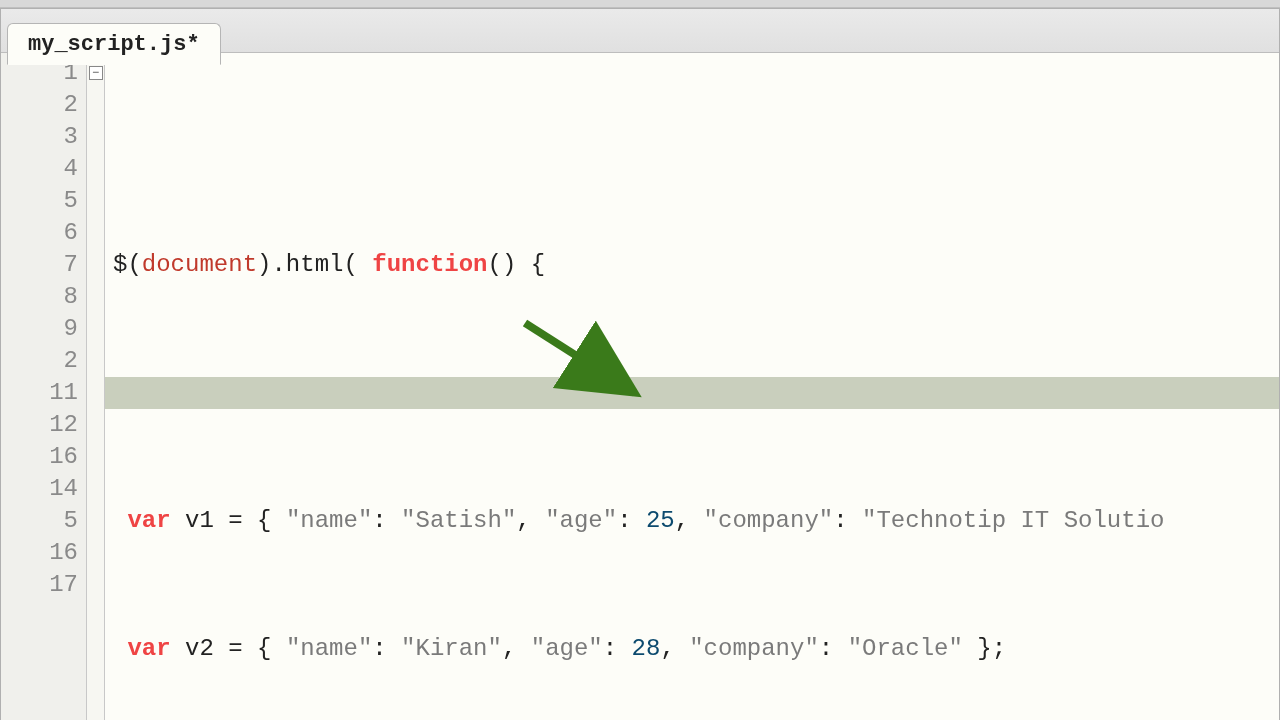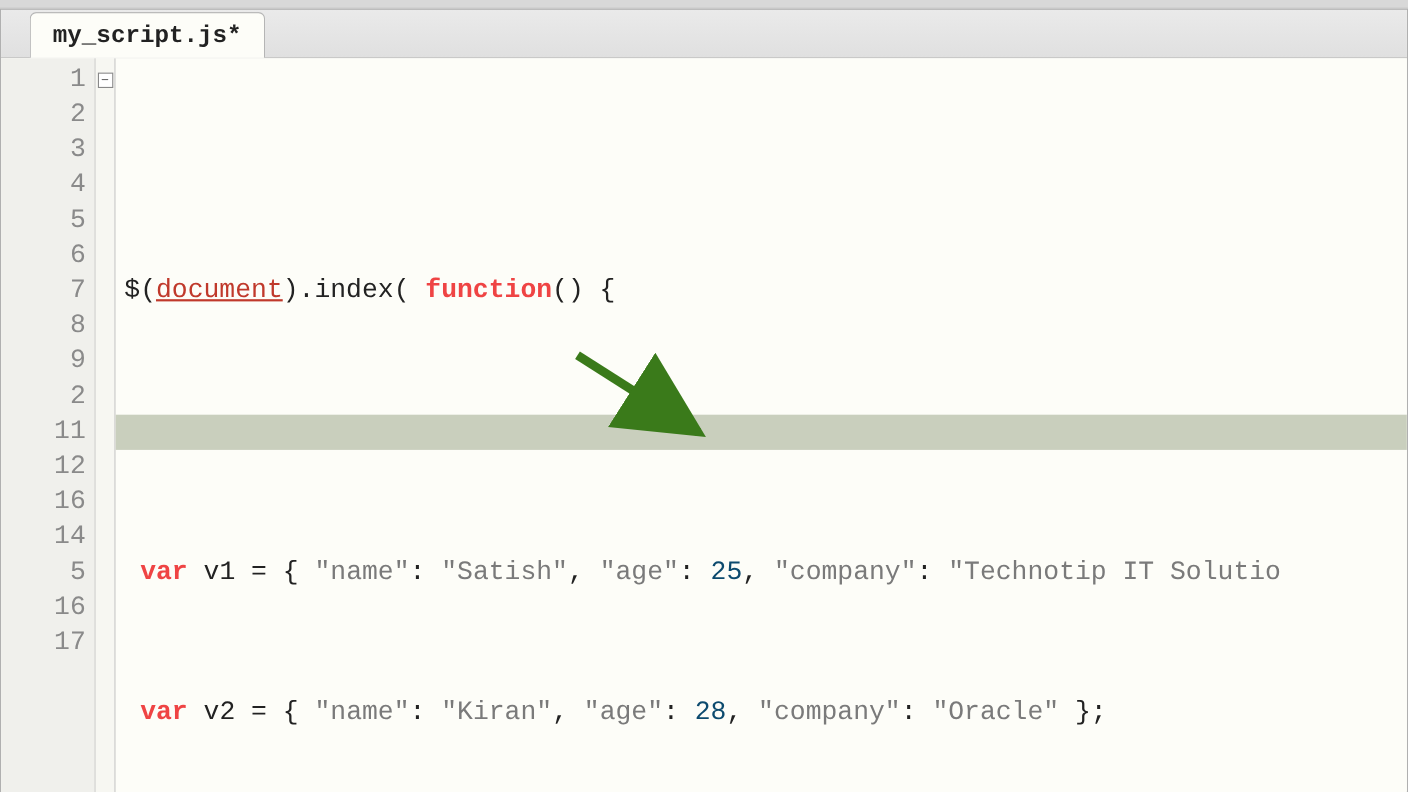--- a/index.html
+++ b/index.html
@@ -1,21 +1,21 @@
 <!DOCTYPE html>
 <html><head>
 <meta charset="utf-8">
 <style>
   * { margin:0; padding:0; box-sizing:border-box; }
   html,body { width:1280px; height:720px; font-family:Consolas,"Courier New",monospace; background:#e8e8e8; overflow:hidden; }
   .chrome-top { height:8px; background:#d8d8d8; border-bottom:1px solid #bfbfbf; }
   .window { border:1px solid #b0b0b0; background:#fdfdf8; height:712px; position:relative; }
   .tabbar { height:44px; display:flex; align-items:flex-end; background:linear-gradient(#eaeaea,#e0e0e0); border-bottom:1px solid #bdbdbd; padding-left:6px; }
   .tab { padding:8px 20px 7px 20px; font-size:22px; color:#444; border:1px solid #b5b5b5; border-bottom:none; border-top-left-radius:6px; border-top-right-radius:6px; margin-right:2px; background:linear-gradient(#f3f3f3,#e0e0e0); position:relative; top:1px; cursor:pointer; }
-  .tab.active { background:#fdfdf8; font-weight:bold; color:#222; border-bottom:1px solid #fdfdf8; top:1px;margin-left:20px; }
+  .tab.active { background:#fdfdf8; font-weight:bold; color:#222; border-bottom:1px solid #fdfdf8; top:13px; }
   .editor { display:flex; height:668px; font-size:24px; line-height:32px; background:#fdfdf8; }
   .gutter { width:86px; background:#f0f0ec; border-right:1px solid #c8c8c8; text-align:right; color:#8a8a8a; padding:4px 8px 0 0; font-size:24px; user-select:none; }
   .gutter div { height:32px; line-height:32px; }
   .foldcol { width:18px; border-right:1px solid #c8c8c8; background:#f7f7f2; padding-top:4px; }
   .fold { display:block; width:14px; height:14px; border:1px solid #888; background:#fff; margin:9px auto 0 auto; position:relative; font-size:12px; line-height:12px; text-align:center; color:#555; cursor:pointer; }
   .code { position:relative; padding:4px 0 0 8px; white-space:pre; overflow:hidden; flex:1; }
   .codeline { height:32px; line-height:32px; }
   .hl { position:absolute; left:0; right:0; height:32px; background:#c9cfbd; z-index:0; }
   .codeline span, .codeline { position:relative; z-index:1; }
   .kw { color:#ef4444; font-weight:bold; }
@@ -57,21 +57,21 @@
       <div>17</div>
     </div>
     <div class="foldcol">
       <span class="fold">−</span>
     </div>
     <div class="code">
 
       <div class="hl" style="top:324px;"></div>
 
       
-      <div class="codeline"><span class="id">$</span><span class="pun">(</span><span class="id" style="color:#c0392b;text-decoration:underline;">document</span><span class="pun">)</span><span class="pun">.</span><span class="id">index</span><span class="pun">(</span><span> </span><span class="kw">function</span><span class="pun">(</span><span class="pun">)</span><span> </span><span class="pun">{</span></div>
+      <div class="codeline"><span class="id">$</span><span class="pun">(</span><span class="id" style="color:#c0392b;">document</span><span class="pun">)</span><span class="pun">.</span><span class="id">html</span><span class="pun">(</span><span> </span><span class="kw">function</span><span class="pun">(</span><span class="pun">)</span><span> </span><span class="pun">{</span></div>
       
       <div class="codeline"></div>
       
       <div class="codeline"> <span class="kw">var</span> <span class="id">v1</span><span class="op"> = </span><span class="pun">{</span> <span class="str">"name"</span><span class="pun">: </span><span class="str">"Satish"</span><span class="pun">, </span><span class="str">"age"</span><span class="pun">: </span><span class="num">25</span><span class="pun">, </span><span class="str">"company"</span><span class="pun">: </span><span class="str">"Technotip IT Solutio</span></div>
       
       <div class="codeline"> <span class="kw">var</span> <span class="id">v2</span><span class="op"> = </span><span class="pun">{</span> <span class="str">"name"</span><span class="pun">: </span><span class="str">"Kiran"</span><span class="pun">, </span><span class="str">"age"</span><span class="pun">: </span><span class="num">28</span><span class="pun">, </span><span class="str">"company"</span><span class="pun">: </span><span class="str">"Oracle"</span> <span class="pun">}</span><span class="pun">;</span></div>
       
       
       
       

